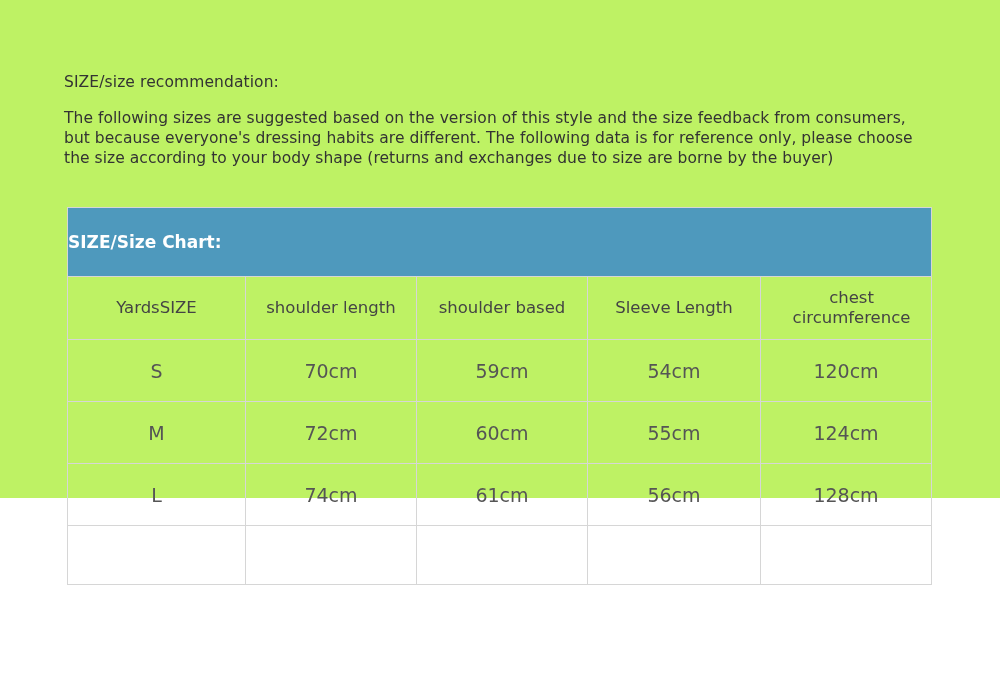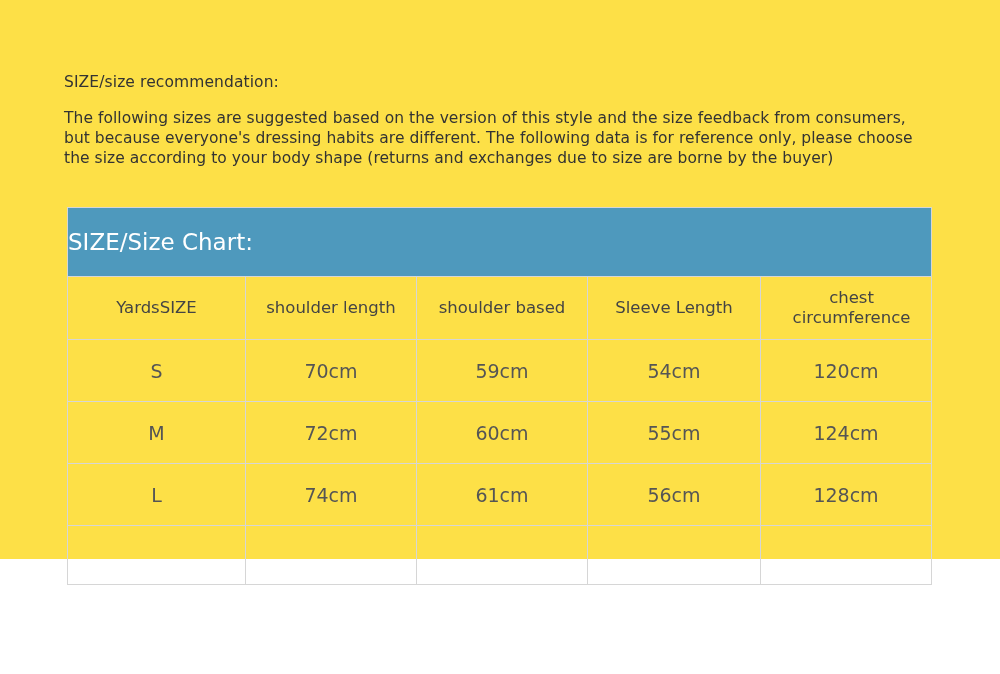--- a/index.html
+++ b/index.html
@@ -12,22 +12,22 @@
     height: 674px;
     font-family: "DejaVu Sans", sans-serif;
     color: #333333;
     position: relative;
     overflow: hidden;
   }
   .page {
     position: absolute;
     left: 0; top: 0;
     width: 1000px;
-    height: 559px;
-    background: #fde047;
+    height: 498px;
+    background: #bef264;
   }
   .heading {
     position: absolute;
     left: 64px;
     top: 73px;
     font-size: 15.5px;
     color: #333333;
     letter-spacing: 0.1px;
   }
   .intro {
@@ -55,24 +55,24 @@
   table.size-chart th {
     border: 1px solid #d6d6d6;
     padding: 0;
     vertical-align: middle;
   }
   .chart-title-row td {
     background: #4e99bd;
     border: 1px solid #4e99bd;
     height: 68px;
     color: #ffffff;
-    font-size: 23px;
+    font-size: 17px;
     text-align: left;
     padding-left: 18px;
-    font-weight: normal;
+    font-weight: bold;
   }
   .header-row td {
     height: 62px;
     font-size: 16.5px;
     color: #444444;
     text-align: center;
     font-weight: normal;
     line-height: 20px;
     padding: 0 6px;
   }

